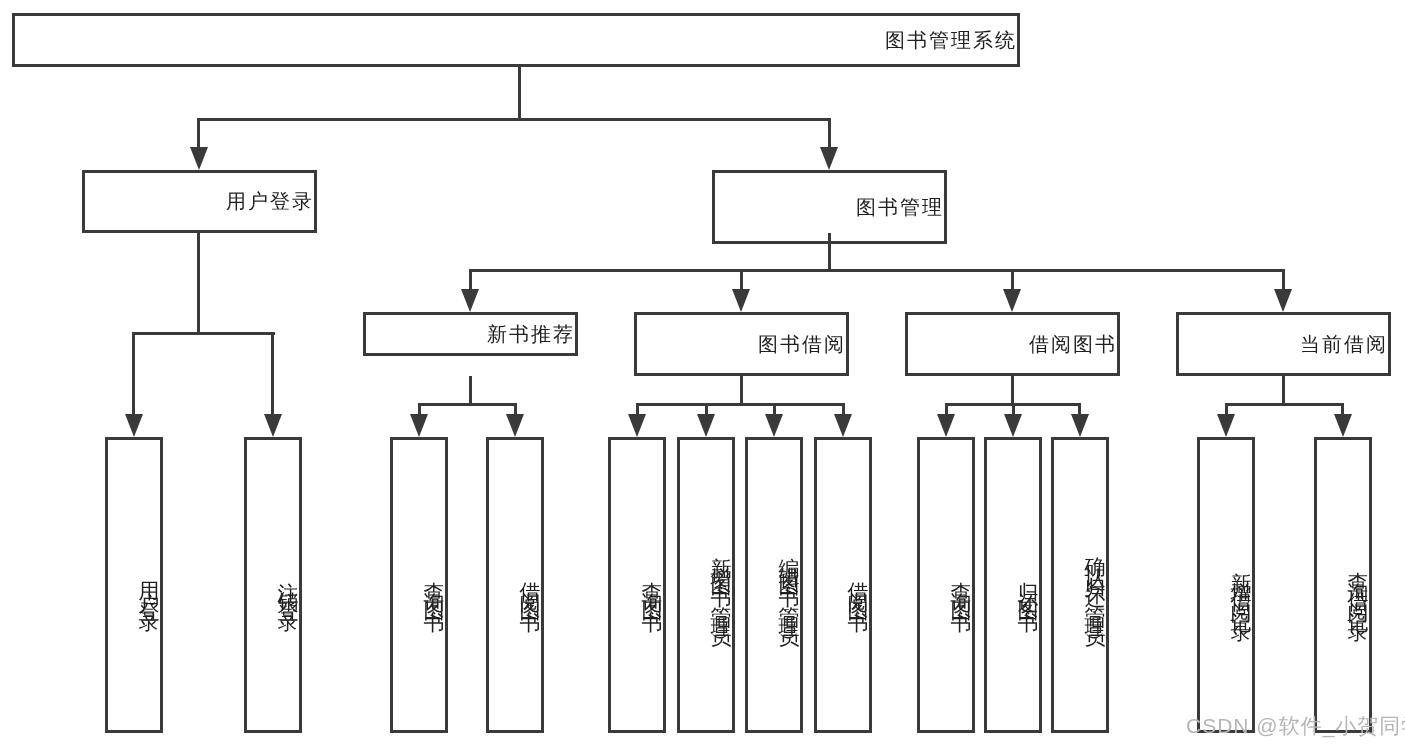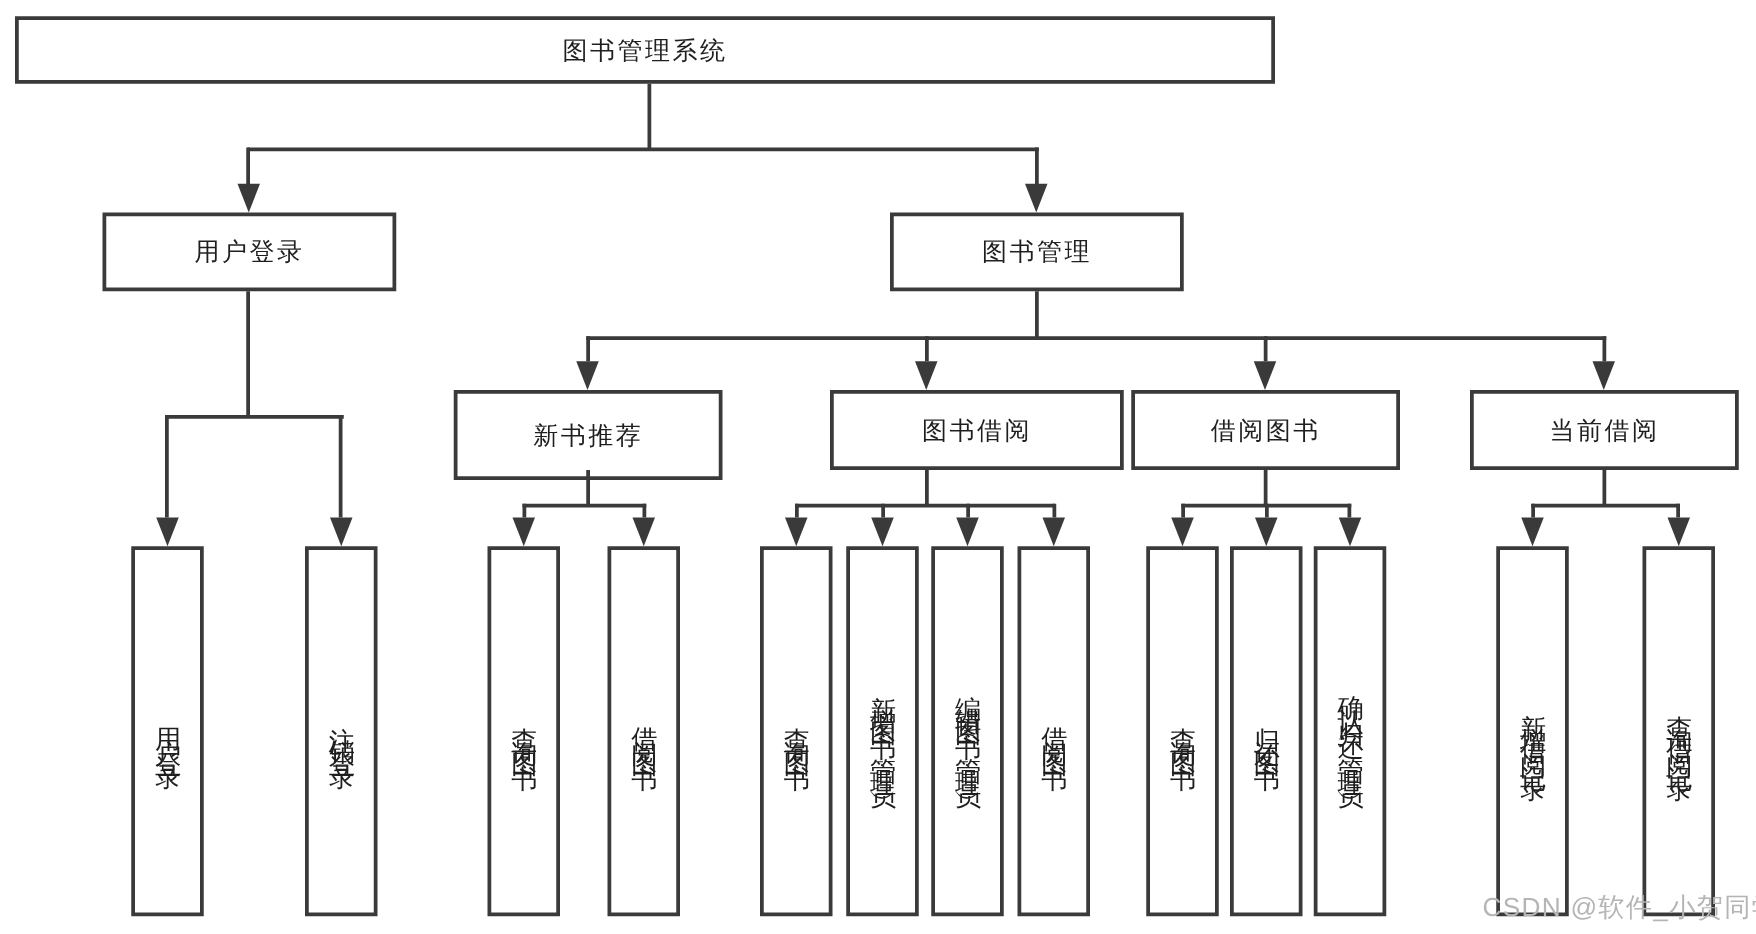--- a/index.html
+++ b/index.html
@@ -2,21 +2,21 @@
 <html><head>
 <meta charset="utf-8">
 <style>
   html,body{margin:0;padding:0;background:#ffffff;}
   .canvas{
     position:relative;width:1405px;height:747px;background:#ffffff;
     font-family:"Liberation Sans", sans-serif;overflow:hidden;
   }
   .box{
     position:absolute;box-sizing:border-box;border:3px solid #3a3a3a;background:#ffffff;
-    display:flex;align-items:center;justify-content:center;color:#1f1f1f;
+    display:flex;align-items:center;justify-content:flex-end;color:#1f1f1f;
   }
   .hlabel{font-size:20px;letter-spacing:2px;white-space:nowrap;}
   .vtext{
     writing-mode:vertical-rl;text-orientation:mixed;
     font-size:21px;letter-spacing:10px;line-height:1;white-space:nowrap;
   }
   .ln{position:absolute;background:#3a3a3a;}
   .ar{
     position:absolute;width:0;height:0;
     border-left:9px solid transparent;border-right:9px solid transparent;
@@ -32,28 +32,28 @@
 
 <div class="canvas">
 
   <div class="box" style="left:12px;top:13px;width:1008px;height:54px">
     <span class="hlabel">图书管理系统</span>
   </div>
 
   <div class="box" style="left:82px;top:170px;width:235px;height:63px">
     <span class="hlabel">用户登录</span>
   </div>
-  <div class="box" style="left:712px;top:170px;width:235px;height:63px">
+  <div class="box" style="left:712px;top:170px;width:235px;height:74px">
     <span class="hlabel">图书管理</span>
   </div>
 
-  <div class="box" style="left:363px;top:312px;width:215px;height:72px">
+  <div class="box" style="left:363px;top:312px;width:215px;height:44px">
     <span class="hlabel">新书推荐</span>
   </div>
-  <div class="box" style="left:664px;top:312px;width:235px;height:64px">
+  <div class="box" style="left:634px;top:312px;width:215px;height:64px">
     <span class="hlabel">图书借阅</span>
   </div>
   <div class="box" style="left:905px;top:312px;width:215px;height:64px">
     <span class="hlabel">借阅图书</span>
   </div>
   <div class="box" style="left:1176px;top:312px;width:215px;height:64px">
     <span class="hlabel">当前借阅</span>
   </div>
 
   <div class="box" style="left:105px;top:437px;width:58px;height:296px">

